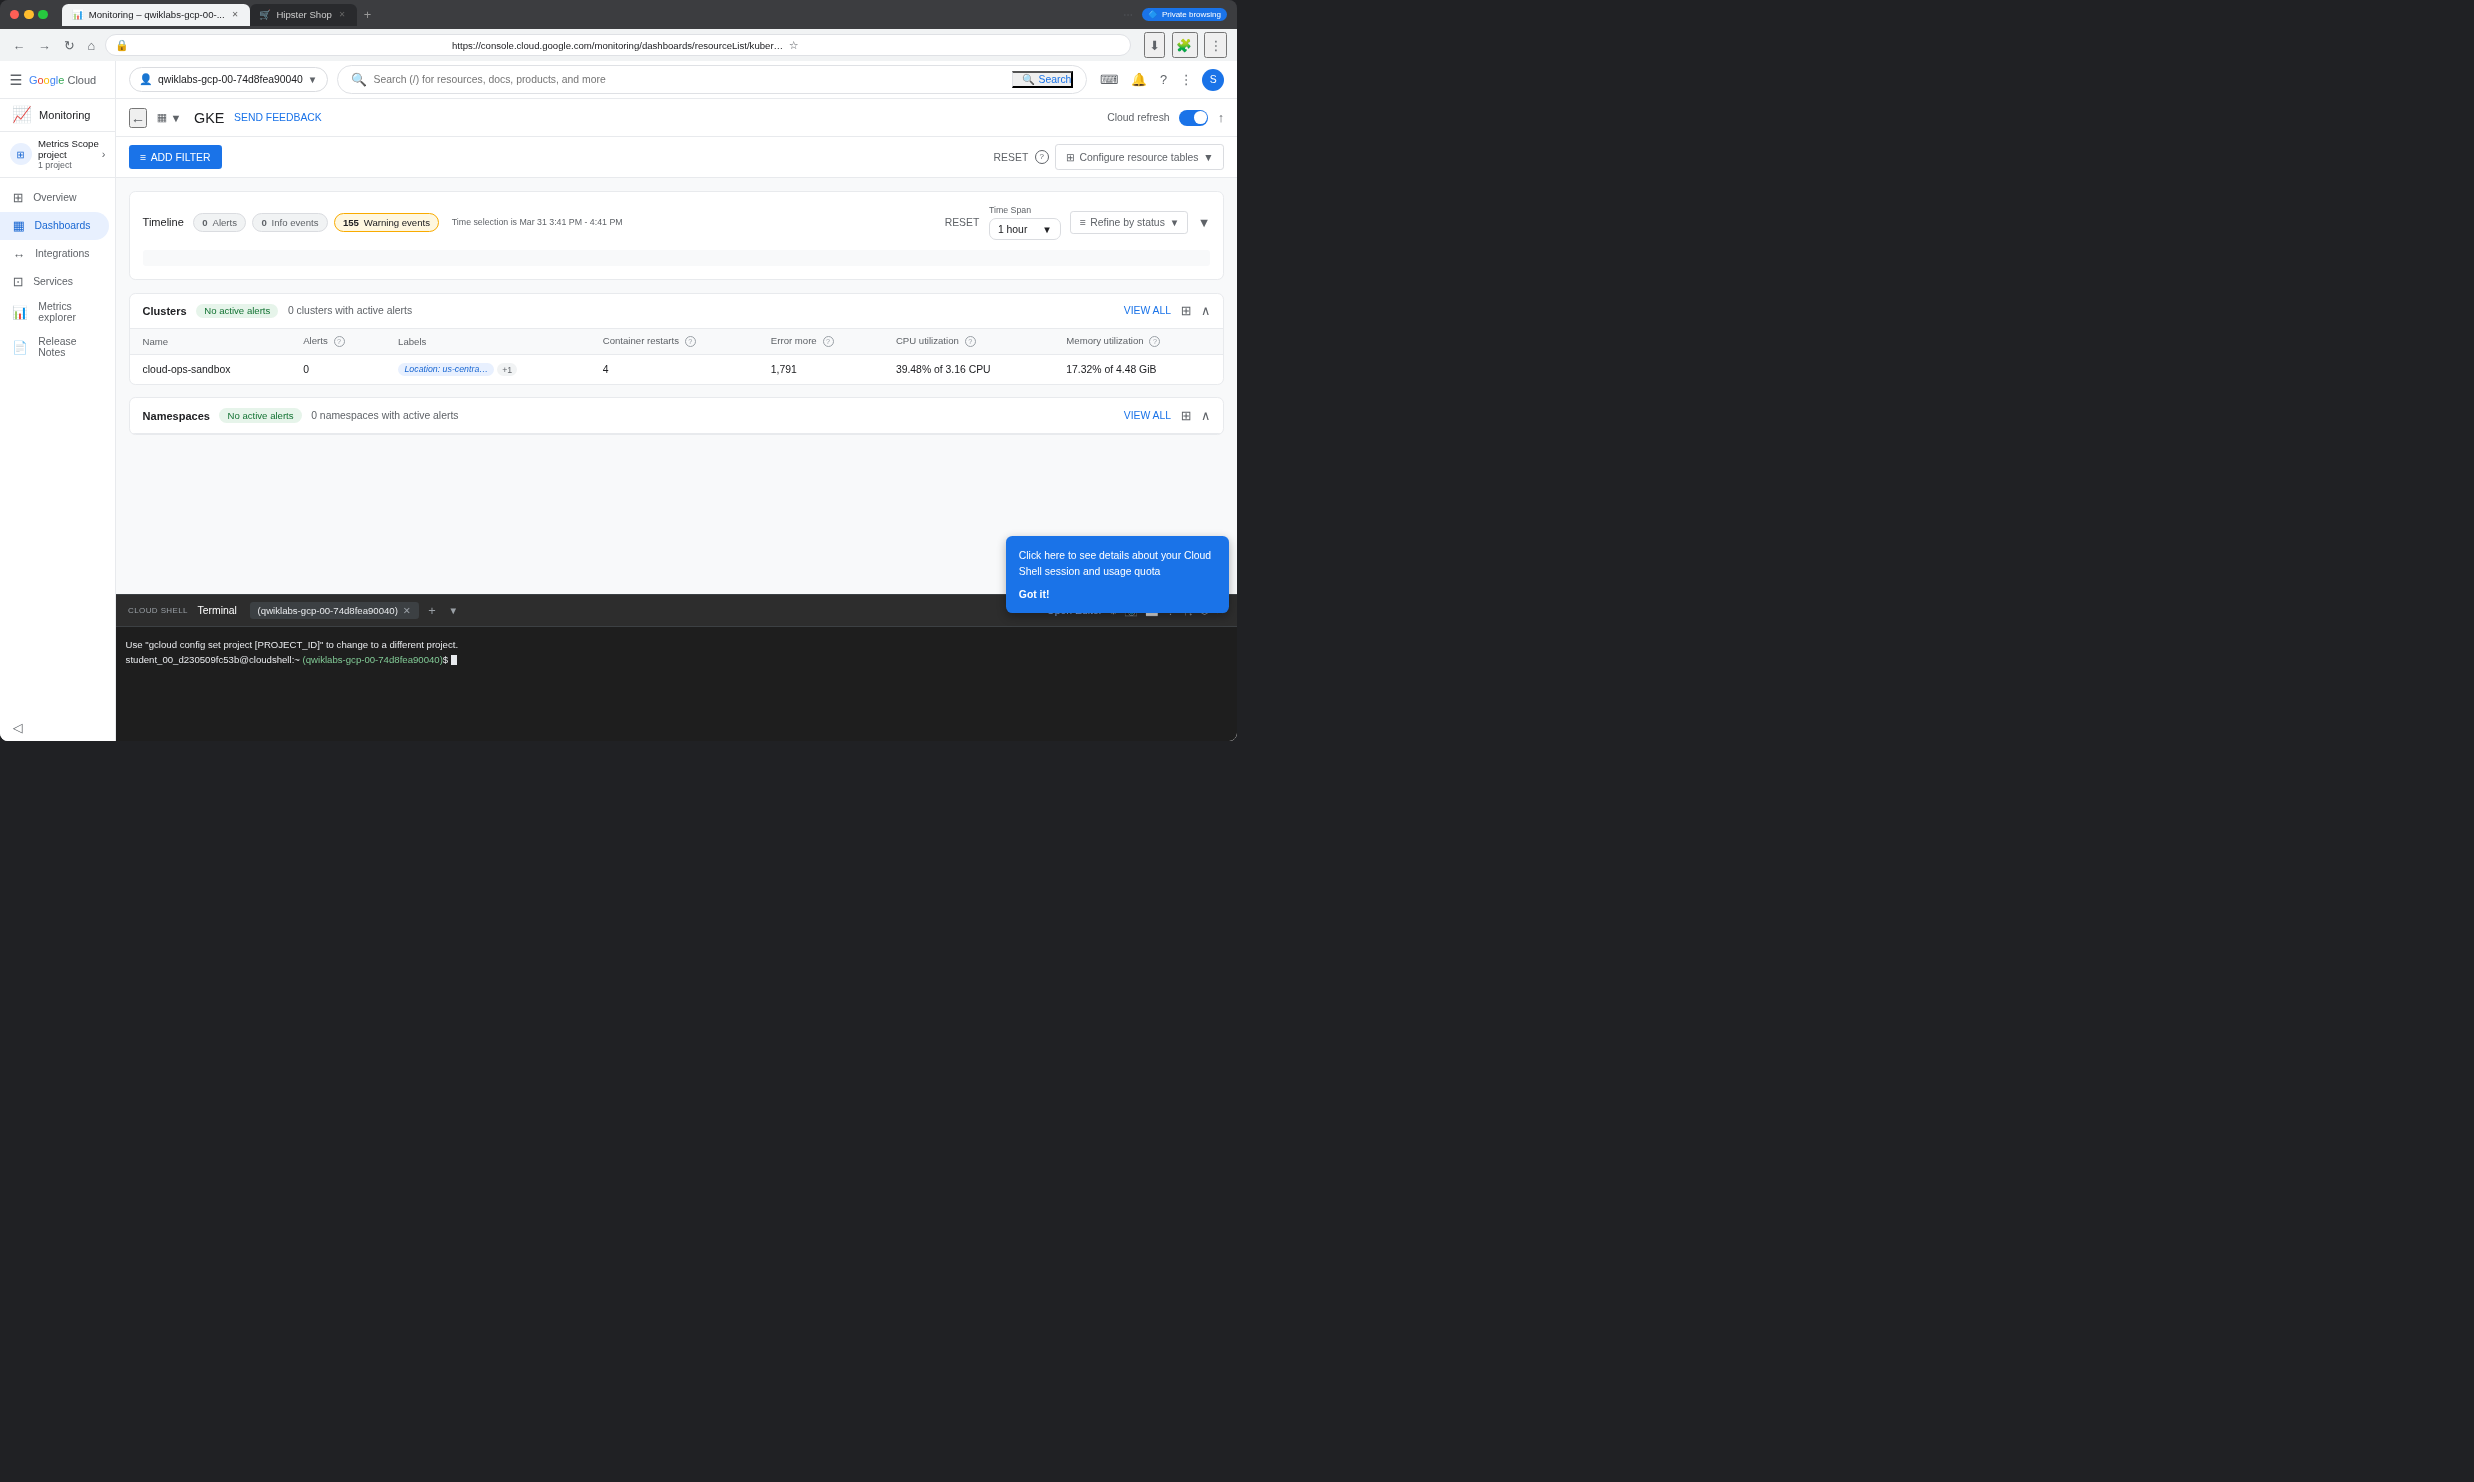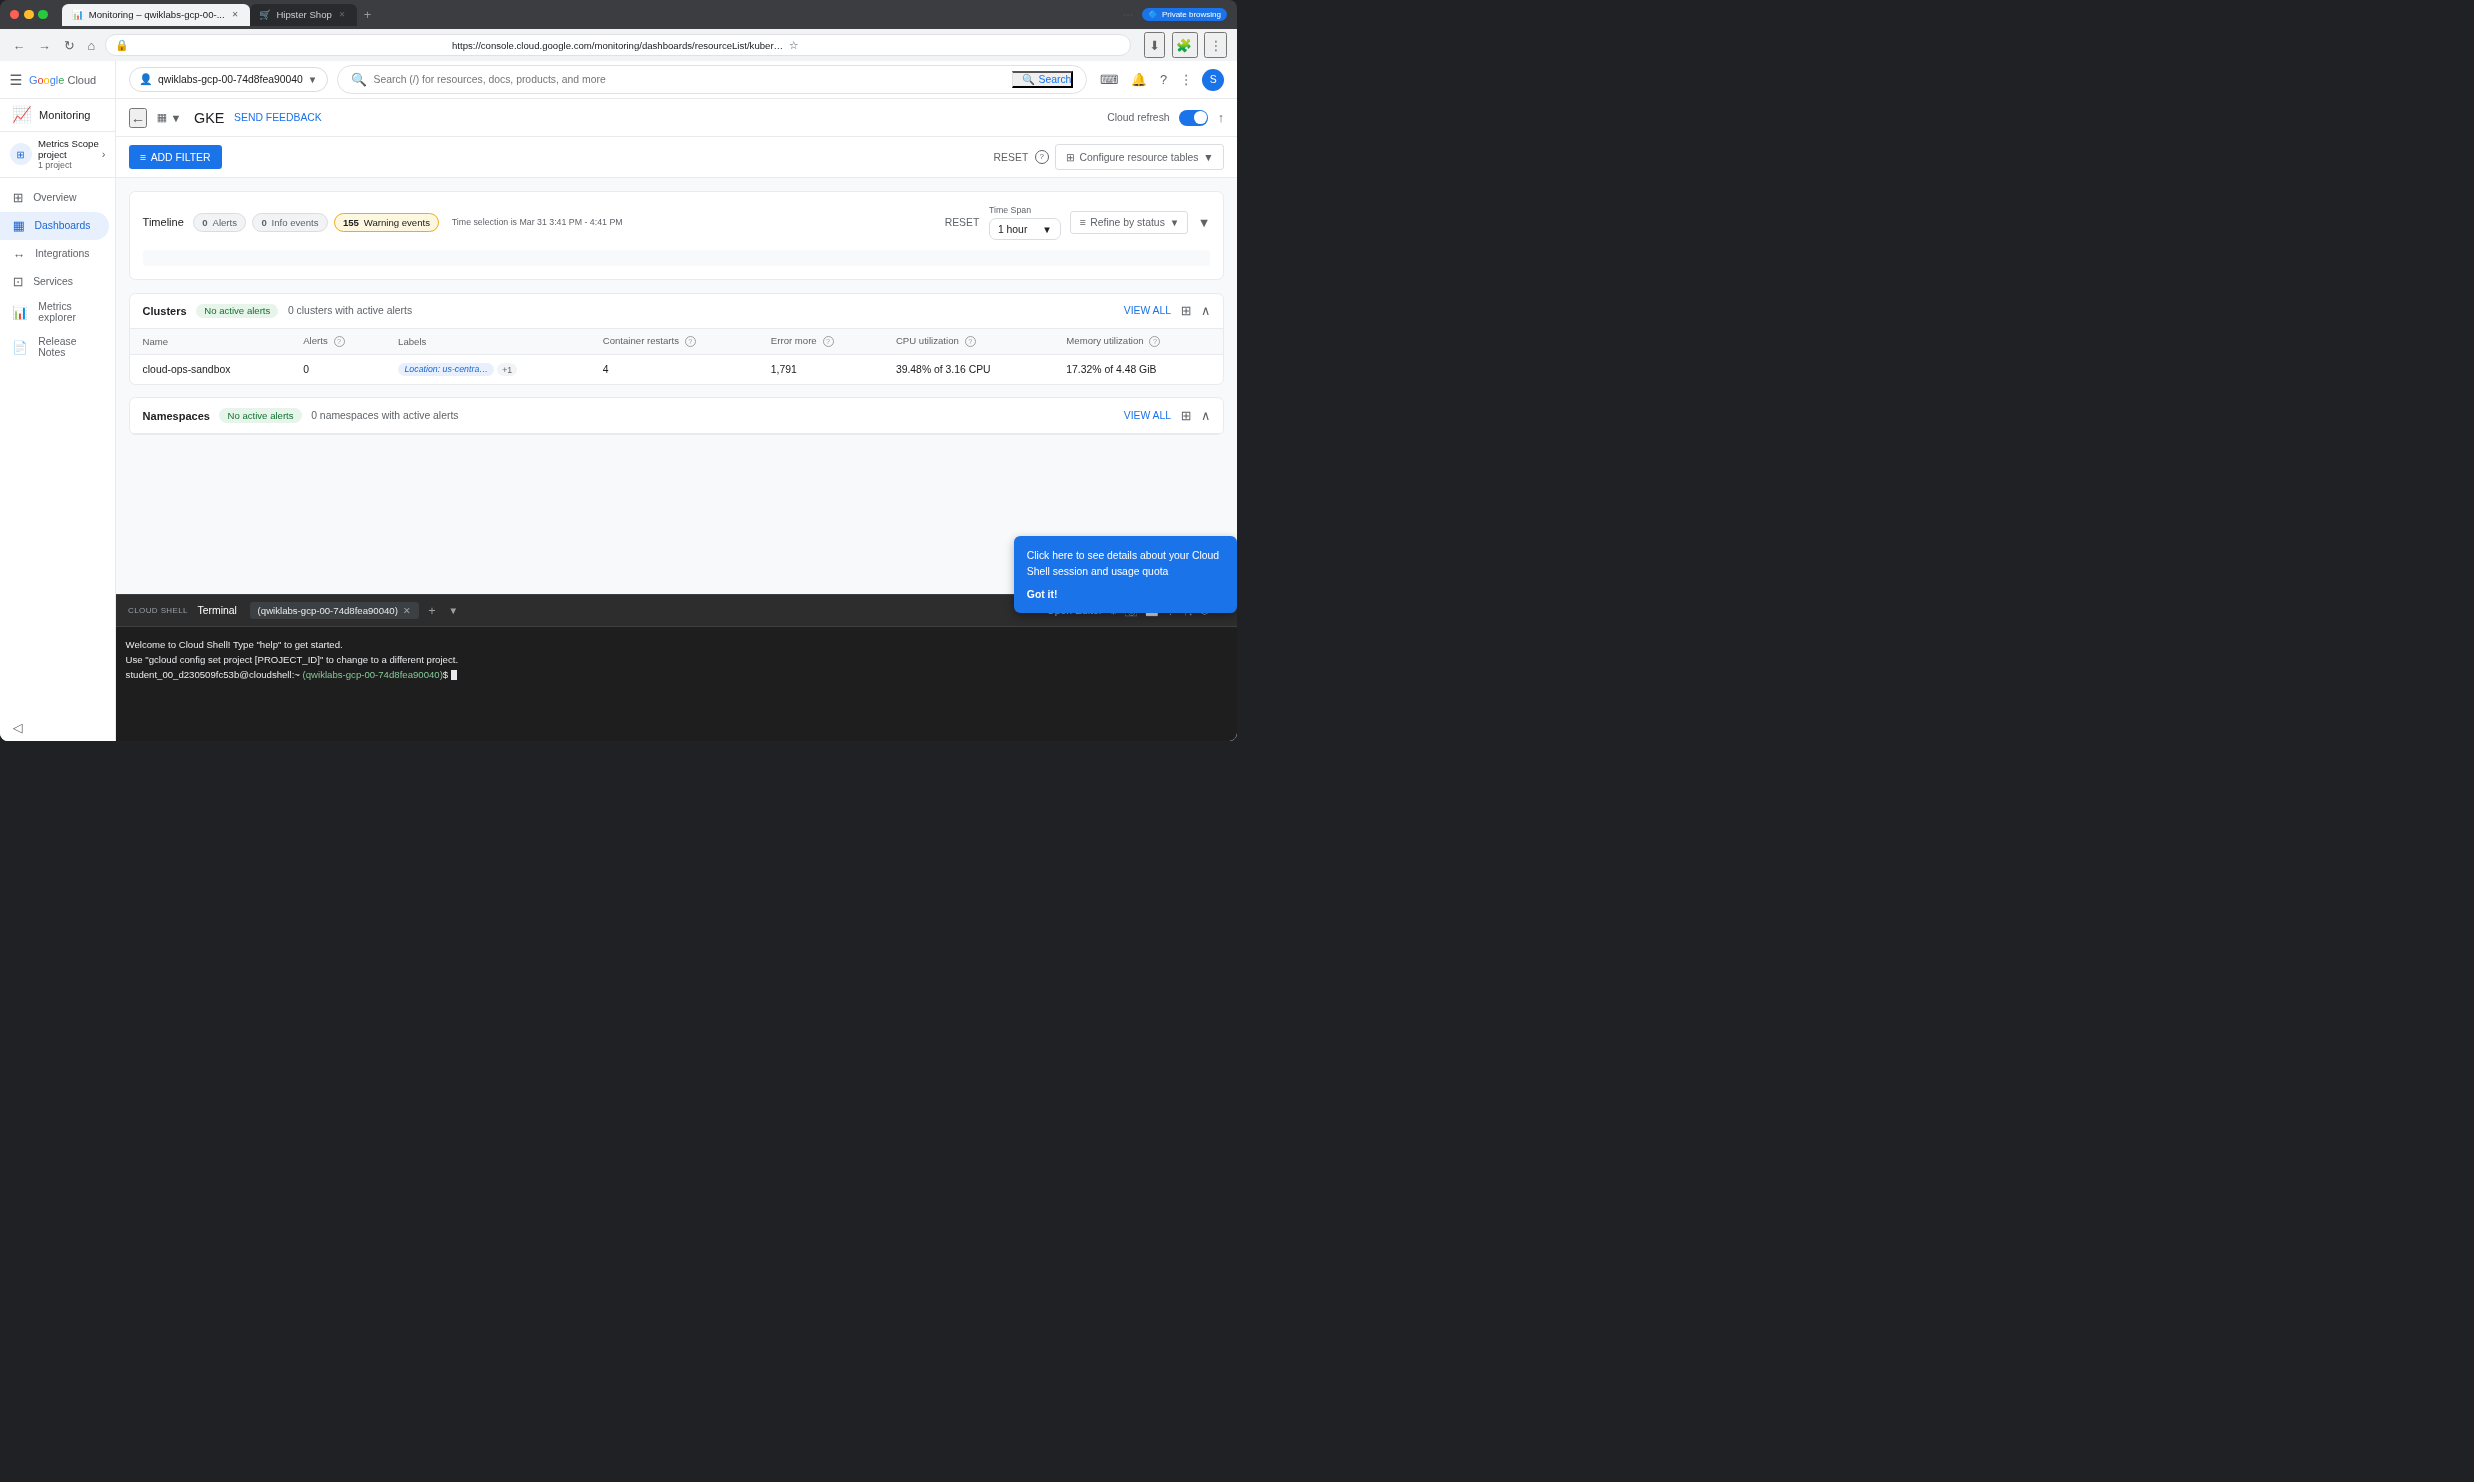--- a/index.html
+++ b/index.html
@@ -122,21 +122,21 @@
     .shell-action-btn { color: #9aa0a6; font-size: 11px; cursor: pointer; background: none; border: none; }
     .open-editor-btn { display: flex; align-items: center; gap: 4.8px; color: #8ab4f8; font-size: 10.4px; cursor: pointer; background: none; border: none; }
     .shell-body { flex: 1; padding: 9.6px; font-family: 'Courier New', monospace; font-size: 9.6px; color: #e8eaed; overflow-y: auto; position: relative; }
     .shell-line { line-height: 1.6; }
     .shell-highlight { color: #f9ab00; }
     .shell-prompt { color: #81c995; }
     .shell-cursor { display: inline-block; width: 6.4px; height: 10.4px; background: #e8eaed; animation: blink 1s step-end infinite; vertical-align: text-bottom; }
     @keyframes blink { 50% { opacity: 0; } }
 
     
-    .cloud-shell-tooltip { position: absolute; right: 0; bottom: 128px; width: 223px; background: #1a73e8; color: white; border-radius: 6.4px; padding: 12.8px; box-shadow: 0 3.2px 9.6px rgba(0,0,0,0.3); z-index: 100; }
+    .cloud-shell-tooltip { position: absolute; right: 8px; bottom: 128px; width: 223px; background: #1a73e8; color: white; border-radius: 6.4px; padding: 12.8px; box-shadow: 0 3.2px 9.6px rgba(0,0,0,0.3); z-index: 100; }
     .tooltip-text { font-size: 10.4px; line-height: 1.5; margin-bottom: 9.6px; }
     .tooltip-got-it { font-size: 10.4px; font-weight: 600; cursor: pointer; color: white; }
     .search-bar { width: 100%; height: 29px; background: white; border-radius: 14.4px; border: 0.8px solid #dfe1e5; display: flex; align-items: center; padding: 0 12.8px; gap: 6.4px; }
     .search-bar input { flex: 1; border: none; outline: none; font-size: 10.4px; color: #202124; background: transparent; }
     .search-btn { display: flex; align-items: center; gap: 3.2px; color: #1a73e8; font-size: 10.4px; font-weight: 500; cursor: pointer; border-left: 0.8px solid #dfe1e5; padding-left: 9.6px; }
 
     
     .gcp-topnav { height: 38px; background: white; border-bottom: 0.8px solid #e8eaed; display: flex; align-items: center; padding: 0 12.8px; gap: 9.6px; flex-shrink: 0; }
     .gcp-project-selector { display: flex; align-items: center; gap: 4.8px; border: 0.8px solid #dadce0; border-radius: 16px; padding: 4.8px 9.6px; cursor: pointer; font-size: 10.4px; color: #202124; }
     .gcp-topnav-search { flex: 1; }
@@ -447,21 +447,20 @@
             <button class="shell-action-btn">⚙</button>
             <button class="shell-action-btn">📷</button>
             <button class="shell-action-btn">⬜</button>
             <button class="shell-action-btn">⋮</button>
             <button class="shell-action-btn">↑↓</button>
             <button class="shell-action-btn">⬡</button>
             <button class="shell-action-btn">✕</button>
           </div>
         </div>
         <div class="shell-body">
-          <div class="shell-line">Welcome to Cloud Shell! Type "help" to get started.</div>
           <div class="shell-line">Use "gcloud config set project [PROJECT_ID]" to change to a different project.</div>
           <div class="shell-line">student_00_d230509fc53b@cloudshell:~ <span class="shell-prompt">(qwiklabs-gcp-00-74d8fea90040)</span>$ <span class="shell-cursor"></span></div>
         </div>
 
         <div class="cloud-shell-tooltip">
           <div class="tooltip-text">Click here to see details about your Cloud Shell session and usage quota</div>
           <div class="tooltip-got-it">Got it!</div>
         </div>
       </div>
     </div>

